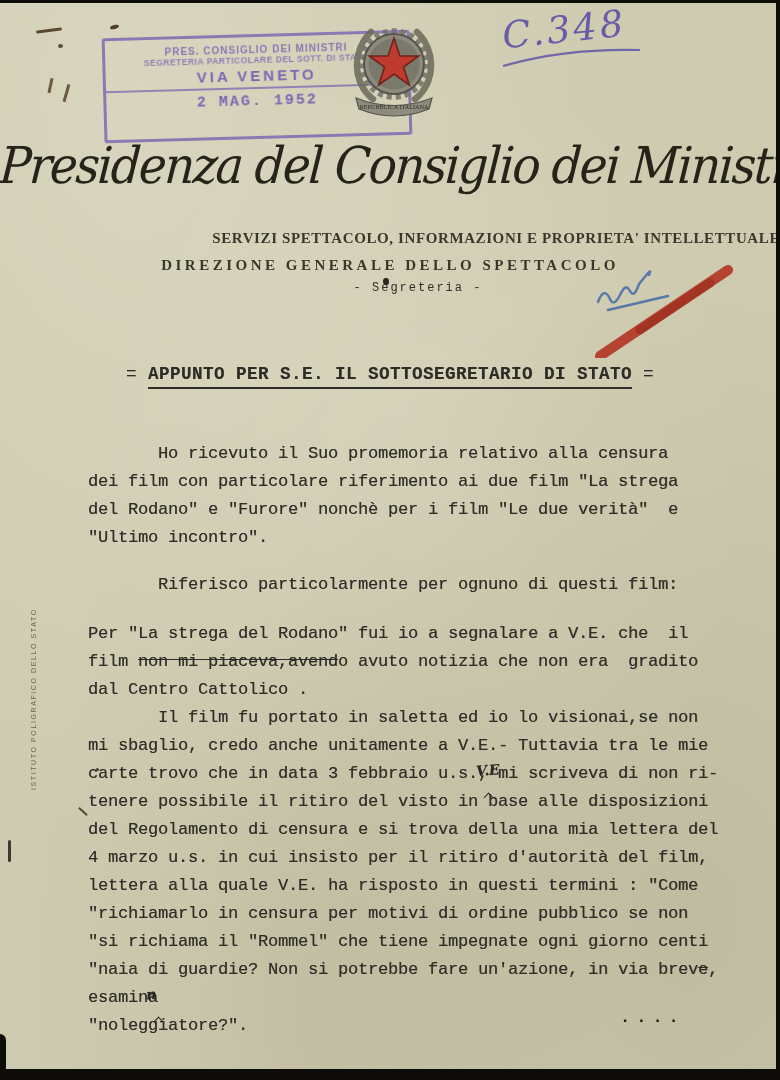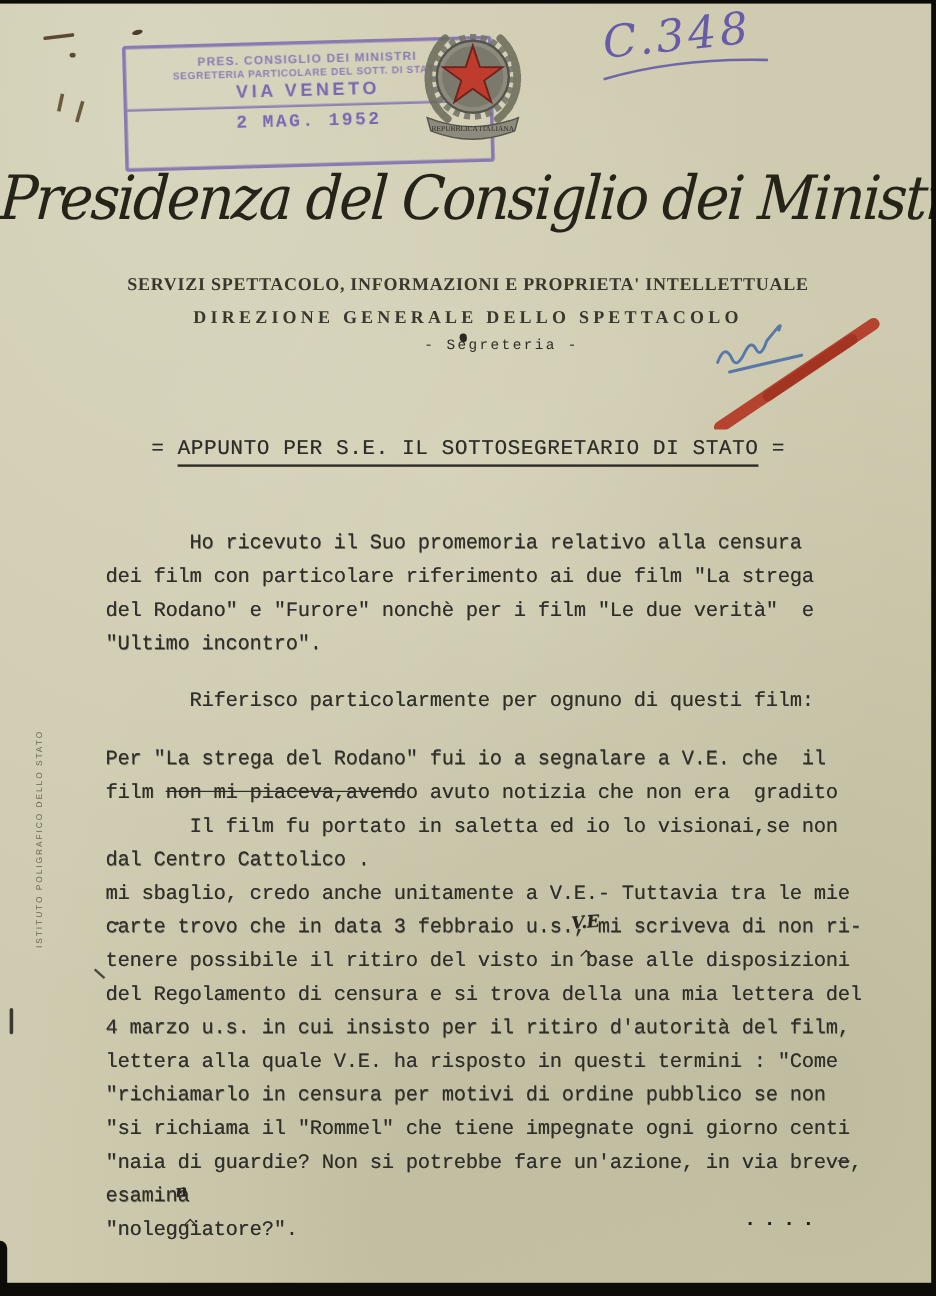--- a/index.html
+++ b/index.html
@@ -36,39 +36,39 @@
   
   .refnum{position:absolute;left:502px;top:8px;font-family:"DejaVu Serif",serif;
     font-style:italic;font-size:37px;color:#6053a8;transform:rotate(-6deg);
     letter-spacing:3px;opacity:.92;}
   .refline{position:absolute;left:495px;top:40px;width:150px;height:30px;}
 
   
   .script-title{position:absolute;left:0;top:138px;width:780px;text-align:center;
     font-family:"DejaVu Serif",serif;font-style:italic;font-size:47px;
     color:#262419;transform:scaleY(1.08) skewX(-4deg);letter-spacing:-2px;white-space:nowrap;}
-  .lh1{position:absolute;left:0;top:230px;width:780px;text-align:center;
+  .lh1{position:absolute;left:0;top:230px;width:780px;text-align:right;
     font-family:"Liberation Serif",serif;font-size:15px;font-weight:600;
     letter-spacing:.6px;color:#3a372c;}
   .lh2{position:absolute;left:0;top:257px;width:780px;text-align:center;
     font-family:"Liberation Serif",serif;font-size:15px;font-weight:600;
     letter-spacing:3.5px;color:#3a372c;}
   .lh3{position:absolute;left:0;top:281px;width:780px;text-align:center;
     font-size:12px;letter-spacing:2px;color:#2f2d26;padding-left:28px;}
   .inkdot{position:absolute;left:383px;top:278px;width:6px;height:7px;
     background:#2a2820;border-radius:50% 50% 40% 60%;}
 
   
   .anno{position:absolute;left:560px;top:258px;width:200px;height:100px;}
 
   
   .doc-title{position:absolute;left:0;top:364px;width:780px;text-align:center;
     font-size:17.5px;color:#2e2c26;letter-spacing:.5px;white-space:pre;
     text-shadow:.3px .4px .5px rgba(40,38,30,.5);}
-  .doc-title .u-main{border-bottom:2px solid #2e2c26;padding-bottom:3px;}
+  .doc-title .u-main{border-bottom:2px solid #2e2c26;padding-bottom:3px;font-weight:bold;}
 
   
   .body-block{position:absolute;left:88px;top:440px;width:660px;}
   .tline{position:relative;white-space:pre;font-size:17px;line-height:28px;
     color:#2f2d28;text-shadow:.3px .4px .5px rgba(40,38,30,.55);letter-spacing:-.2px;}
   .tline.indent{padding-left:70px;}
   .tline.gap-s{margin-top:19px;}
   .tline.gap-l{margin-top:21px;}
   .u{border-bottom:1.6px solid #2f2d28;padding-bottom:16px;}
   .ins{position:relative;display:inline-block;width:0;}
@@ -144,22 +144,22 @@
   <div class="doc-title"><span>= </span><span class="u-main">APPUNTO PER S.E. IL SOTTOSEGRETARIO DI STATO</span><span> =</span></div>
 
   <div class="body-block">
       <div class="tline indent"><span>Ho ricevuto il Suo promemoria relativo alla censura</span></div>
       <div class="tline"><span>dei film con particolare riferimento ai due film "La strega</span></div>
       <div class="tline"><span>del Rodano" e "Furore" nonchè per i film "Le due verità"  e</span></div>
       <div class="tline"><span>"Ultimo incontro".</span></div>
       <div class="tline indent gap-s"><span>Riferisco particolarmente per ognuno di questi film:</span></div>
       <div class="tline gap-l"><span>Per "</span><span class="u">La strega del Rodano</span><span>" fui io a segnalare a V.E. che  il</span></div>
       <div class="tline"><span>film non mi piaceva,avendo avuto notizia che non era  gradito</span></div>
+      <div class="tline"><span>dal Centro Cattolico .</span></div>
       <div class="tline indent"><span>Il film fu portato in saletta ed io lo visionai,se non</span></div>
-      <div class="tline"><span>dal Centro Cattolico .</span></div>
       <div class="tline"><span>mi sbaglio, credo anche unitamente a V.E.- Tuttavia tra le mie</span></div>
       <div class="tline"><span>carte trovo che in data 3 febbraio u.s.,</span><span class="ins"><span class="ins-text">V.E</span><span class="ins-caret"></span></span><span> mi scriveva di non ri-</span></div>
       <div class="tline"><span>tenere possibile il ritiro del visto in base alle disposizioni</span></div>
       <div class="tline"><span>del Regolamento di censura e si trova della una mia lettera del</span></div>
       <div class="tline"><span>4 marzo u.s. in cui insisto per il ritiro d'autorità del film,</span></div>
       <div class="tline"><span>lettera alla quale V.E. ha risposto in questi termini : "Come</span></div>
       <div class="tline"><span>"richiamarlo in censura per motivi di ordine pubblico se non</span></div>
       <div class="tline"><span>"si richiama il "Rommel" che tiene impegnate ogni giorno cent</span><span class="u">i</span></div>
       <div class="tline"><span>"naia di guardie? Non si potrebbe fare un'azione, in via breve,</span></div>
       <div class="tline"><span>esamina</span><span class="ins"><span class="ins-text">n</span><span class="ins-caret"></span></span></div>

